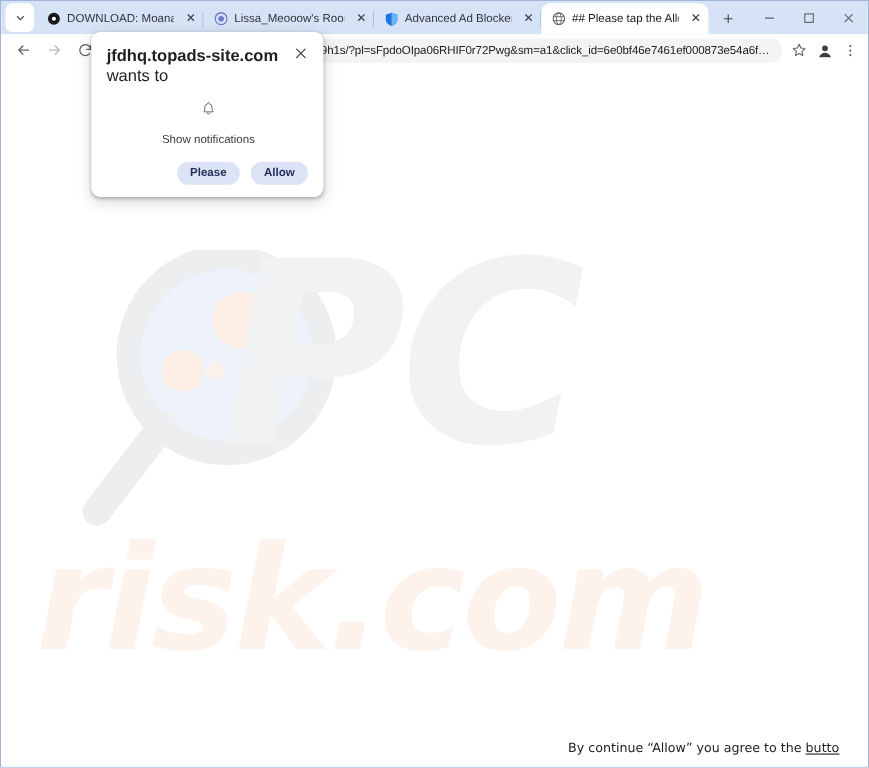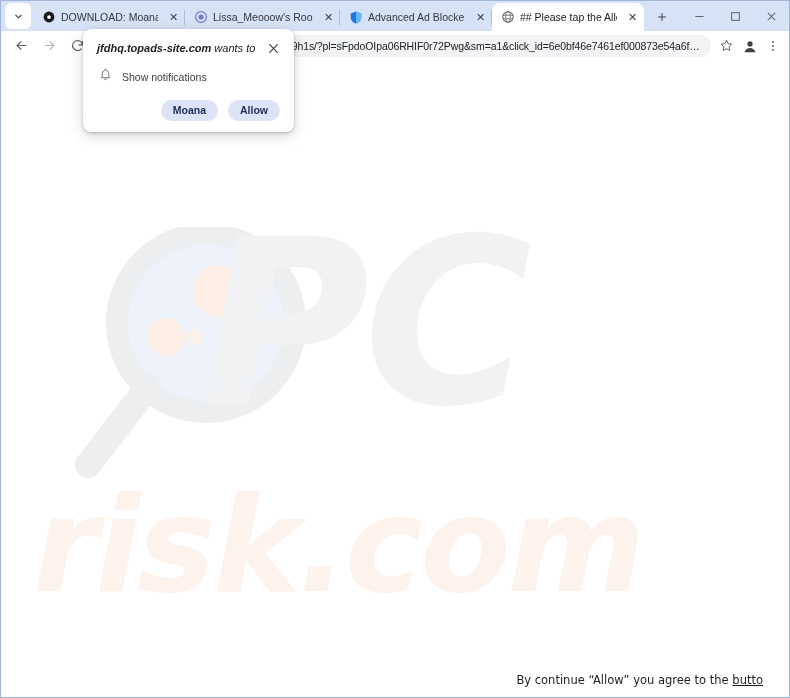--- a/index.html
+++ b/index.html
@@ -264,44 +264,44 @@
     padding: 13px 14px 11px 14px;
     z-index: 50;
   }
   #bubble-head {
     display: flex;
     align-items: flex-start;
     justify-content: space-between;
     gap: 8px;
   }
   #bubble-title {
-    font-size: 11px;
+    font-size: 15px;
     color: #202124;
     line-height: 1.25;
     padding-right: 2px;
-    font-style: italic;
   }
   #bubble-title .origin {
     font-weight: bold;
   }
   #bubble-close {
     flex: none;
     width: 14px; height: 14px;
     display: flex; align-items: center; justify-content: center;
     color: #3c4043;
     font-size: 13px;
     line-height: 1;
     margin-top: -1px;
   }
   #bubble-row {
     display: flex;
     align-items: center;
     gap: 10px;
     margin-top: 12px;
     padding-left: 2px;
+    flex-direction: column;
   }
   #bubble-row .belllabel {
     font-size: 10.5px;
     color: #3c4043;
   }
   #bubble-actions {
     display: flex;
     justify-content: flex-end;
     gap: 10px;
     margin-top: 14px;
@@ -500,18 +500,18 @@
       <span>
         <svg width="13" height="14" viewBox="0 0 16 17">
           <path d="M8 1.4a0.9 0.9 0 0 1 0.9 0.9v0.5a4.1 4.1 0 0 1 3.2 4v3.1l1.1 1.9H2.8l1.1-1.9V6.8a4.1 4.1 0 0 1 3.2-4V2.3A0.9 0.9 0 0 1 8 1.4z" fill="none" stroke="#5f6368" stroke-width="1.05" stroke-linejoin="round"></path>
           <path d="M6.5 13.2a1.6 1.6 0 0 0 3 0" fill="none" stroke="#5f6368" stroke-width="1.05" stroke-linecap="round"></path>
         </svg>
       </span>
       <span class="belllabel">Show notifications</span>
     </div>
 
     <div id="bubble-actions">
-      <button class="pbtn">Moana</button>
+      <button class="pbtn">Please</button>
       <button class="pbtn">Allow</button>
     </div>
   </div>
 
 </div>
 
 </body></html>

